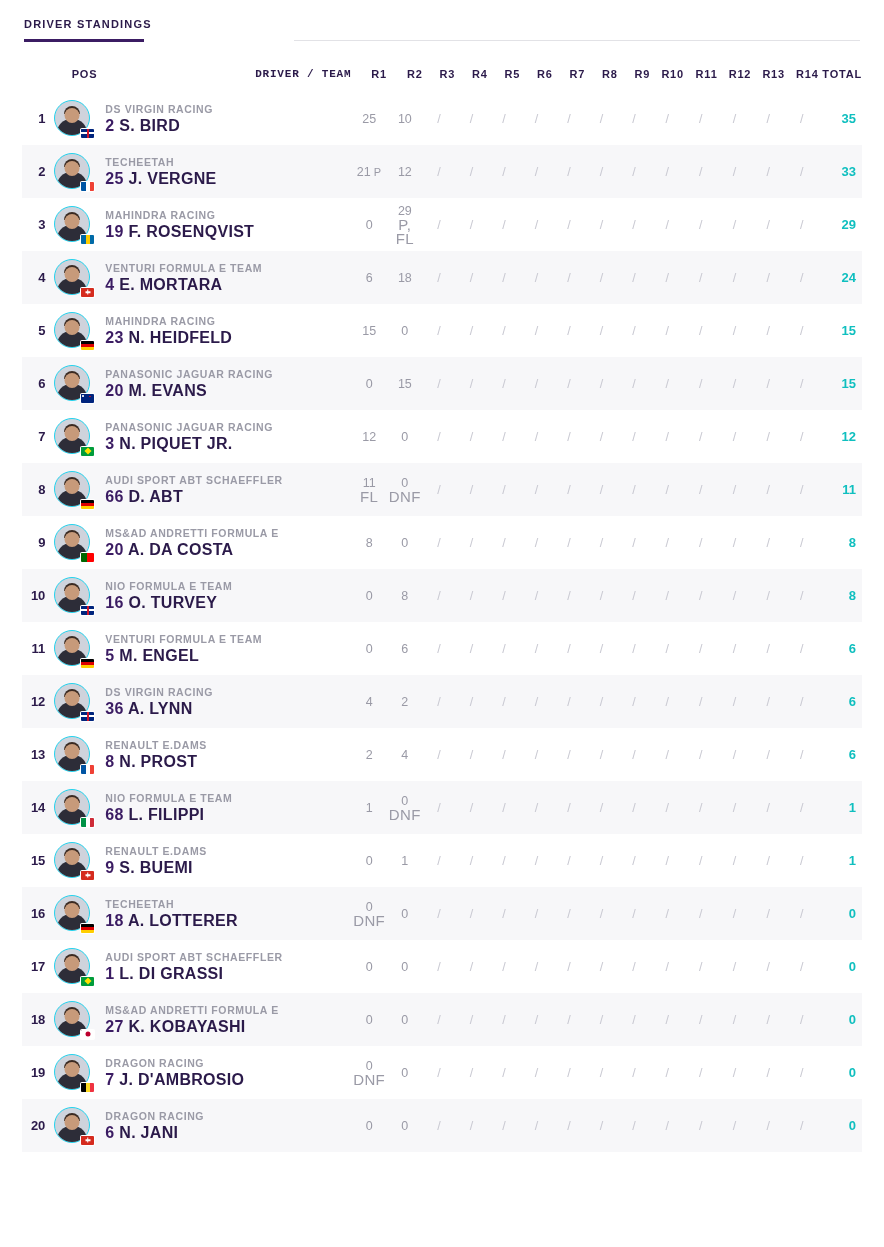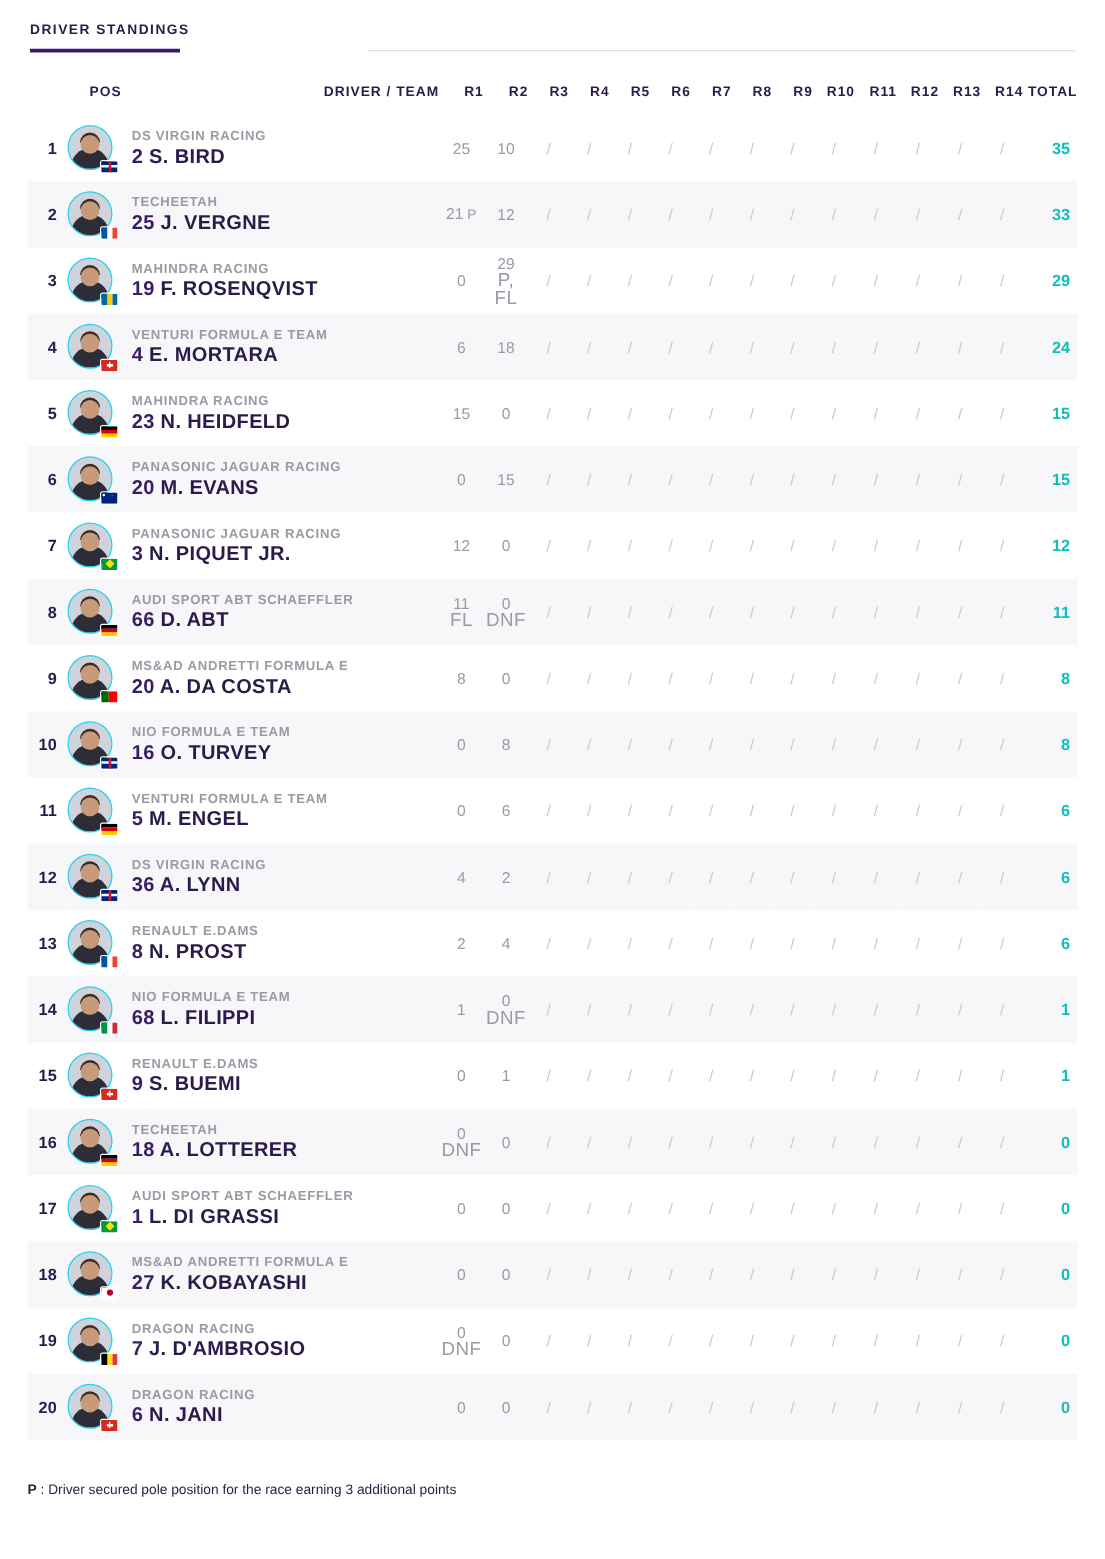--- a/index.html
+++ b/index.html
@@ -62,21 +62,21 @@
   table.standings thead th {
     font-size: 11px;
     font-weight: bold;
     letter-spacing: 0.8px;
     color: #2b1a4a;
     padding: 6px 0 12px 0;
     text-align: right;
     vertical-align: bottom;
   }
   th.col-pos { text-align: left; width: 26px; padding-left: 2px;}
-  th.col-driver { text-align: left; width: 268px; padding-left: 8px;}
+  th.col-driver { text-align: left; width: 268px; padding-left: 8px; font-family: Liberation Mono, monospace;}
   th.col-r { width: 36px; }
   th.col-total { width: 44px; text-align: right; padding-right: 6px;}
 
   tbody tr { height: 53px; }
   tbody tr.alt { background: #f7f7f9; }
 
   td { vertical-align: middle; }
   td.pos {
     text-align: right;
     padding-right: 9px;
@@ -956,16 +956,15 @@
           <td class="r"><span class="slash">/</span></td>
           <td class="r"><span class="slash">/</span></td>
           <td class="r"><span class="slash">/</span></td>
           <td class="r"><span class="slash">/</span></td>
           <td class="total">0</td>
         </tr>
       </tbody>
   </table>
 
   <div class="footnotes">
-    <div><b>P</b><span> : Driver secured pole position for the race earning 3 additional points</span></div>
   </div>
 
 </div>
 
 </body></html>

